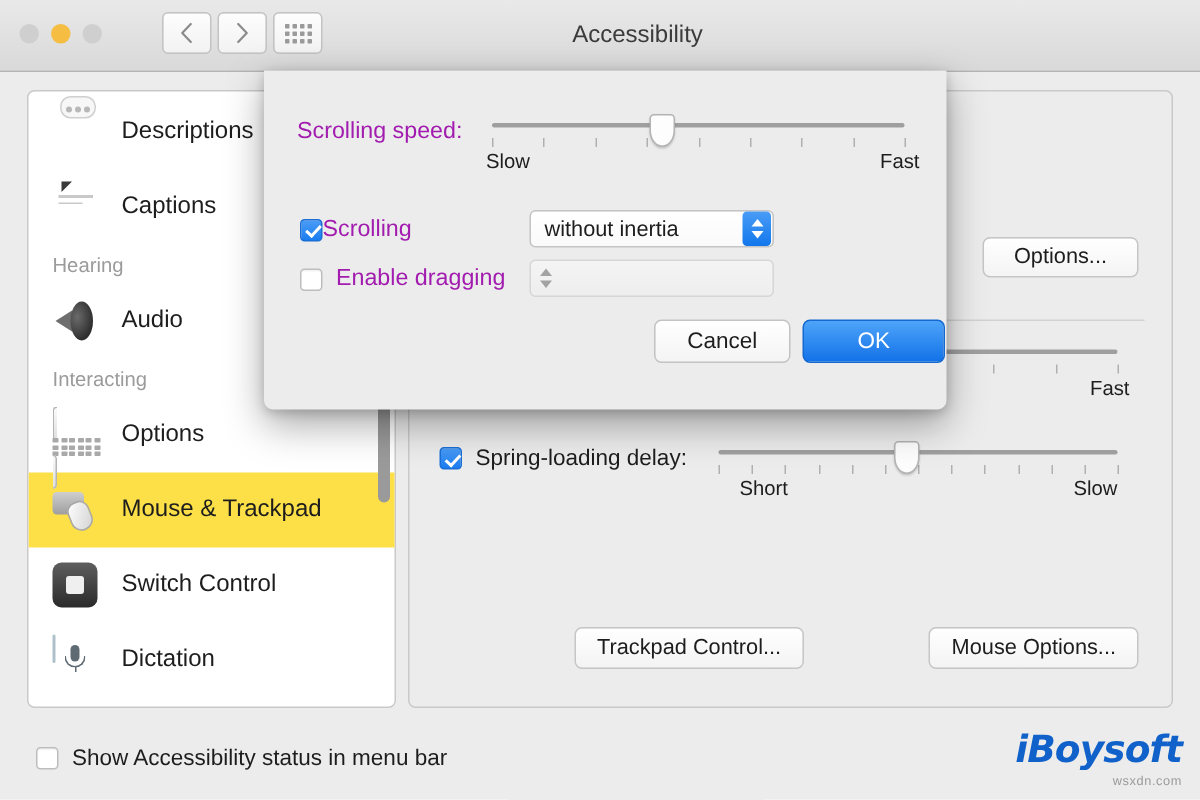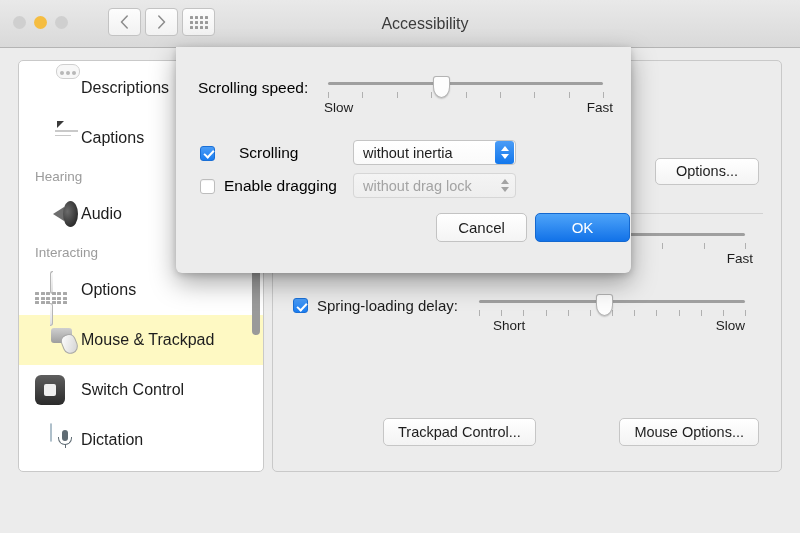--- a/index.html
+++ b/index.html
@@ -115,21 +115,20 @@
     font-size: 13px;
     color: #a6a6a6;
   }
 
   
   .body {
     position: absolute;
     top: 48px; left: 0;
     width: 800px; height: 437px;
     background: #ececec;
-    text-align: center;
   }
 
   
   .sidebar {
     position: absolute;
     top: 12px; left: 18px;
     width: 246px; height: 412px;
     background: #ffffff;
     border: 1px solid #c9c9c9;
     border-radius: 5px;
@@ -141,21 +140,21 @@
     width: 246px;
     padding-top: 2px;
   }
   .sb-row {
     height: 50px;
     display: flex;
     align-items: center;
     padding-left: 16px;
     gap: 14px;
   }
-  .sb-row.selected { background: #fef9c3; }
+  .sb-row.selected { background: #fde047; }
   .sb-label {
     font-size: 16px;
     color: #1d1d1d;
     white-space: nowrap;
   }
   .sb-group {
     height: 26px;
     display: flex;
     align-items: center;
     padding-left: 16px;
@@ -516,21 +515,21 @@
     width: 455px; height: 226px;
     background: #ececec;
     border-radius: 0 0 6px 6px;
     box-shadow: 0 10px 26px rgba(0,0,0,.34), 0 2px 7px rgba(0,0,0,.18);
     z-index: 40;
   }
 
   .sheet-label {
     position: absolute;
     font-size: 15.5px;
-    color: #000000;
+    color: #a21caf;
   }
 
   .popup {
     position: absolute;
     height: 25px;
     background: linear-gradient(to bottom, #ffffff, #fafafa);
     border: 1px solid #c4c4c4;
     border-radius: 4px;
     display: flex;
     align-items: center;
@@ -797,20 +796,30 @@
         <div class="slider-end" style="left:14px;">Short</div>
         <div class="slider-end" style="right:0px;">Slow</div>
       </div>
 
 
       <div class="trackpad-opt">Trackpad Control...</div>
       <div class="mouse-opt">Mouse Options...</div>
     </div>
   </div>
 
+  <div class="footer">
+    <div class="footer-cb">
+      <span class="cbx off"></span>
+      <span class="row-label">Show Accessibility status in menu bar</span>
+    </div>
+    <div class="logo">
+      <div class="mark">iBoysoft</div>
+      <div class="sub">wsxdn.com</div>
+    </div>
+  </div>
 
   <div class="sheet">
 
     <div class="sheet-label" style="top:32px; left:22px;">Scrolling speed:</div>
 
     <div class="sliderwrap" style="top:29px; left:152px; width:275px; height:48px;">
       <div class="slider-track" style="width:275px;"></div>
       <div class="slider-ticks" style="width:275px;">
         <i style="left:0%"></i>
           <i style="left:12.5%"></i>
@@ -820,40 +829,39 @@
           <i style="left:62.5%"></i>
           <i style="left:75%"></i>
           <i style="left:87.5%"></i>
         <i style="left:100%"></i>
       </div>
       <div class="slider-knob" style="left:41%;"></div>
       <div class="slider-end" style="left:-4px;">Slow</div>
       <div class="slider-end" style="right:-10px;">Fast</div>
     </div>
 
-    <div style="position:absolute; top:97px; left:24px; display:flex; align-items:center; gap:24px;">
+    <div style="position:absolute; top:97px; left:24px; display:flex; align-items:center; gap:0;">
       <span class="cbx on"></span>
       <span class="sheet-label" style="position:static;">Scrolling</span>
     </div>
 
     <div class="popup" style="top:93px; left:177px; width:163px;">
       <span class="pval">without inertia</span>
       <span class="stepper">
           <i class="up"></i>
           <i class="dn"></i>
         </span>
     </div>
 
     <div style="position:absolute; top:130px; left:24px; display:flex; align-items:center; gap:9px;">
       <span class="cbx off"></span>
       <span class="sheet-label" style="position:static;">Enable dragging</span>
     </div>
 
     <div class="popup disabled" style="top:126px; left:177px; width:163px;">
-      <span class="pval">without drag lock</span>
       <span class="stepper">
           <i class="up"></i>
           <i class="dn"></i>
         </span>
     </div>
 
     <div class="btn-cancel">Cancel</div>
     <div class="btn-ok">OK</div>
   </div>
 

